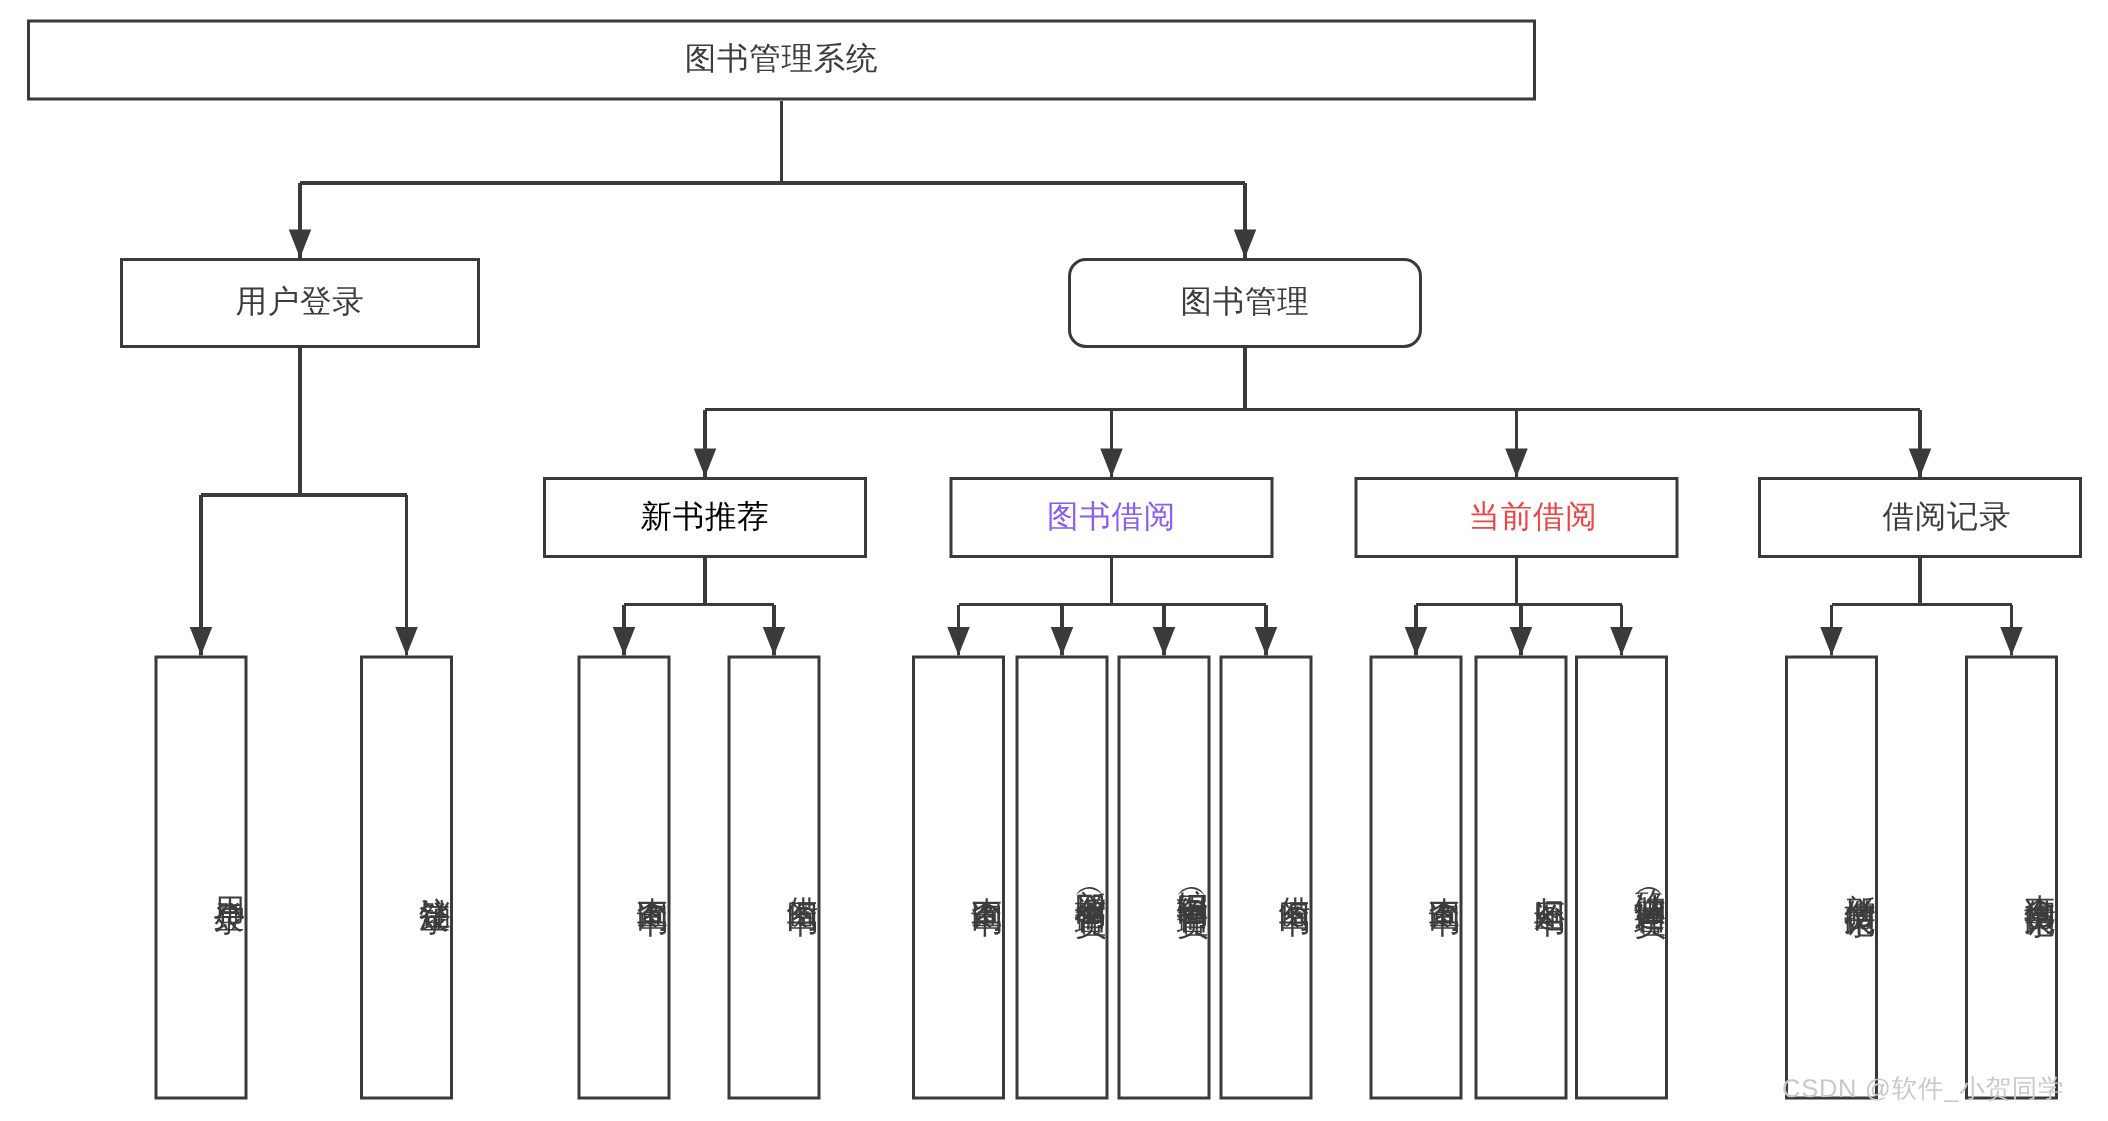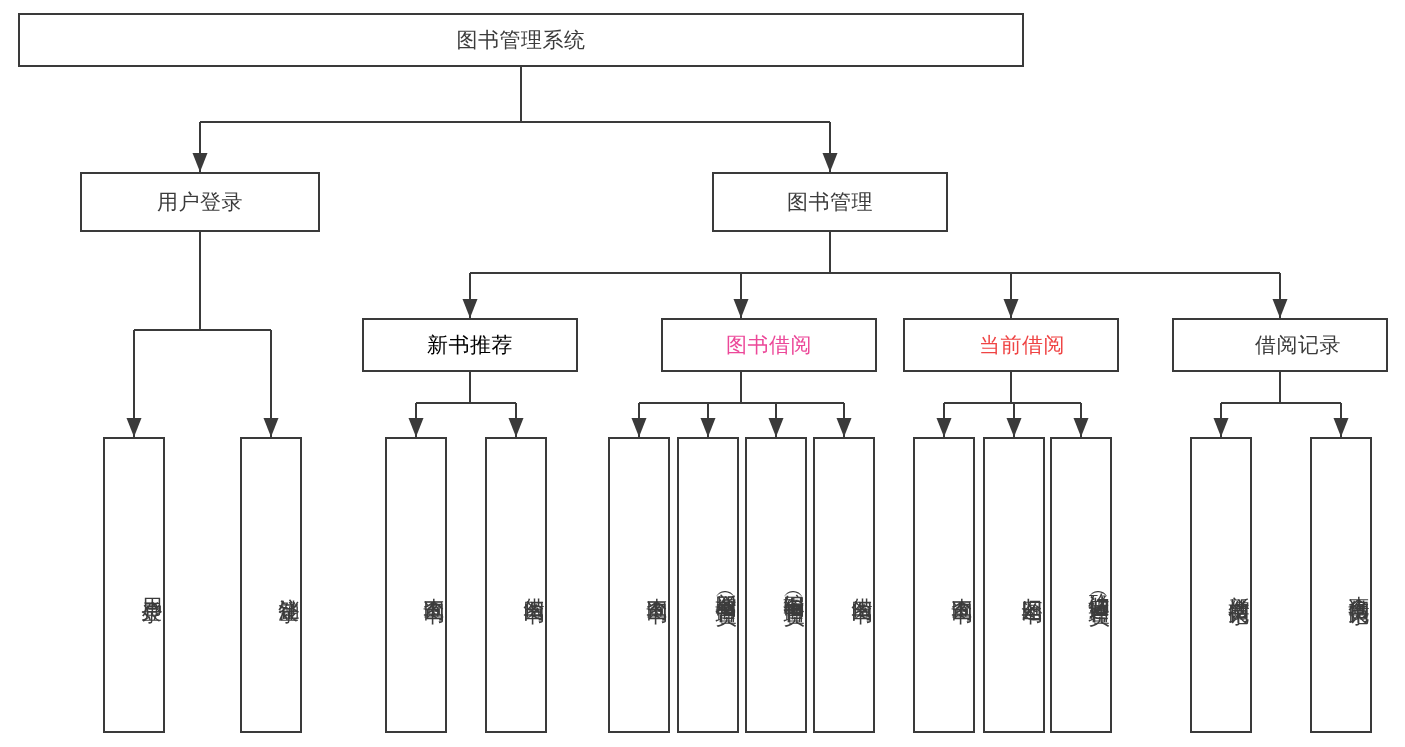--- a/index.html
+++ b/index.html
@@ -129,27 +129,27 @@
       <line x1="1341" y1="403" x2="1341" y2="437" stroke="#3a3a3a" stroke-width="2.5" shape-rendering="crispEdges"></line>
       <path d="M 1333.5 418 L 1348.5 418 L 1341 437 Z" fill="#3a3a3a"></path>
     </svg>
   <div id="nodes-layer">
       <div class="node horiz root" style="left: 18px; top: 13px; width: 1006px; height: 54px; border-color: rgb(58, 58, 58); color: rgb(60, 60, 60);">
         <span class="hlabel">图书管理系统</span>
       </div>
       <div class="node horiz" style="left: 80px; top: 172px; width: 240px; height: 60px; border-color: rgb(58, 58, 58); color: rgb(60, 60, 60);">
         <span class="hlabel">用户登录</span>
       </div>
-      <div class="node horiz" style="left: 712px; top: 172px; width: 236px; height: 60px; border-color: rgb(58, 58, 58); color: rgb(60, 60, 60);">
+      <div class="node horiz" style="left: 712px; top: 172px; width: 236px; height: 60px; border-color: rgb(58, 58, 58); color: rgb(60, 60, 60); border-radius: 12px;">
         <span class="hlabel">图书管理</span>
       </div>
       <div class="node horiz" style="left: 362px; top: 318px; width: 216px; height: 54px; border-color: rgb(58, 58, 58); color: #000000;">
         <span class="hlabel">新书推荐</span>
       </div>
-      <div class="node horiz" style="left: 633px; top: 318px; width: 216px; height: 54px; border-color: rgb(58, 58, 58); color: #ec4899; margin-left: 28px;">
+      <div class="node horiz" style="left: 633px; top: 318px; width: 216px; height: 54px; border-color: rgb(58, 58, 58); color: #8b5cf6;">
         <span class="hlabel">图书借阅</span>
       </div>
       <div class="node horiz" style="left: 903px; top: 318px; width: 216px; height: 54px; border-color: rgb(58, 58, 58); color: #ef4444; padding-left: 22px;">
         <span class="hlabel">当前借阅</span>
       </div>
       <div class="node horiz" style="left: 1172px; top: 318px; width: 216px; height: 54px; border-color: rgb(58, 58, 58); color: rgb(60, 60, 60); padding-left: 36px;">
         <span class="hlabel">借阅记录</span>
       </div>
       <div class="node vert" style="left: 103px; top: 437px; width: 62px; height: 296px; border-color: rgb(58, 58, 58); color: rgb(60, 60, 60);">
         <span class="vlabel">用户登录</span>
@@ -184,13 +184,14 @@
       <div class="node vert" style="left: 1050px; top: 437px; width: 62px; height: 296px; border-color: rgb(58, 58, 58); color: rgb(60, 60, 60);">
         <span class="vlabel">确认归还（管理员）</span>
       </div>
       <div class="node vert" style="left: 1190px; top: 437px; width: 62px; height: 296px; border-color: rgb(58, 58, 58); color: rgb(60, 60, 60);">
         <span class="vlabel">新增借阅记录</span>
       </div>
       <div class="node vert" style="left: 1310px; top: 437px; width: 62px; height: 296px; border-color: rgb(58, 58, 58); color: rgb(60, 60, 60);">
         <span class="vlabel">查询借阅记录</span>
       </div>
     </div>
+  <div class="watermark" style="left: 1188px; top: 714px; color: rgb(201, 201, 201);">CSDN @软件_小贺同学</div>
 </div>
 
 </body></html>

